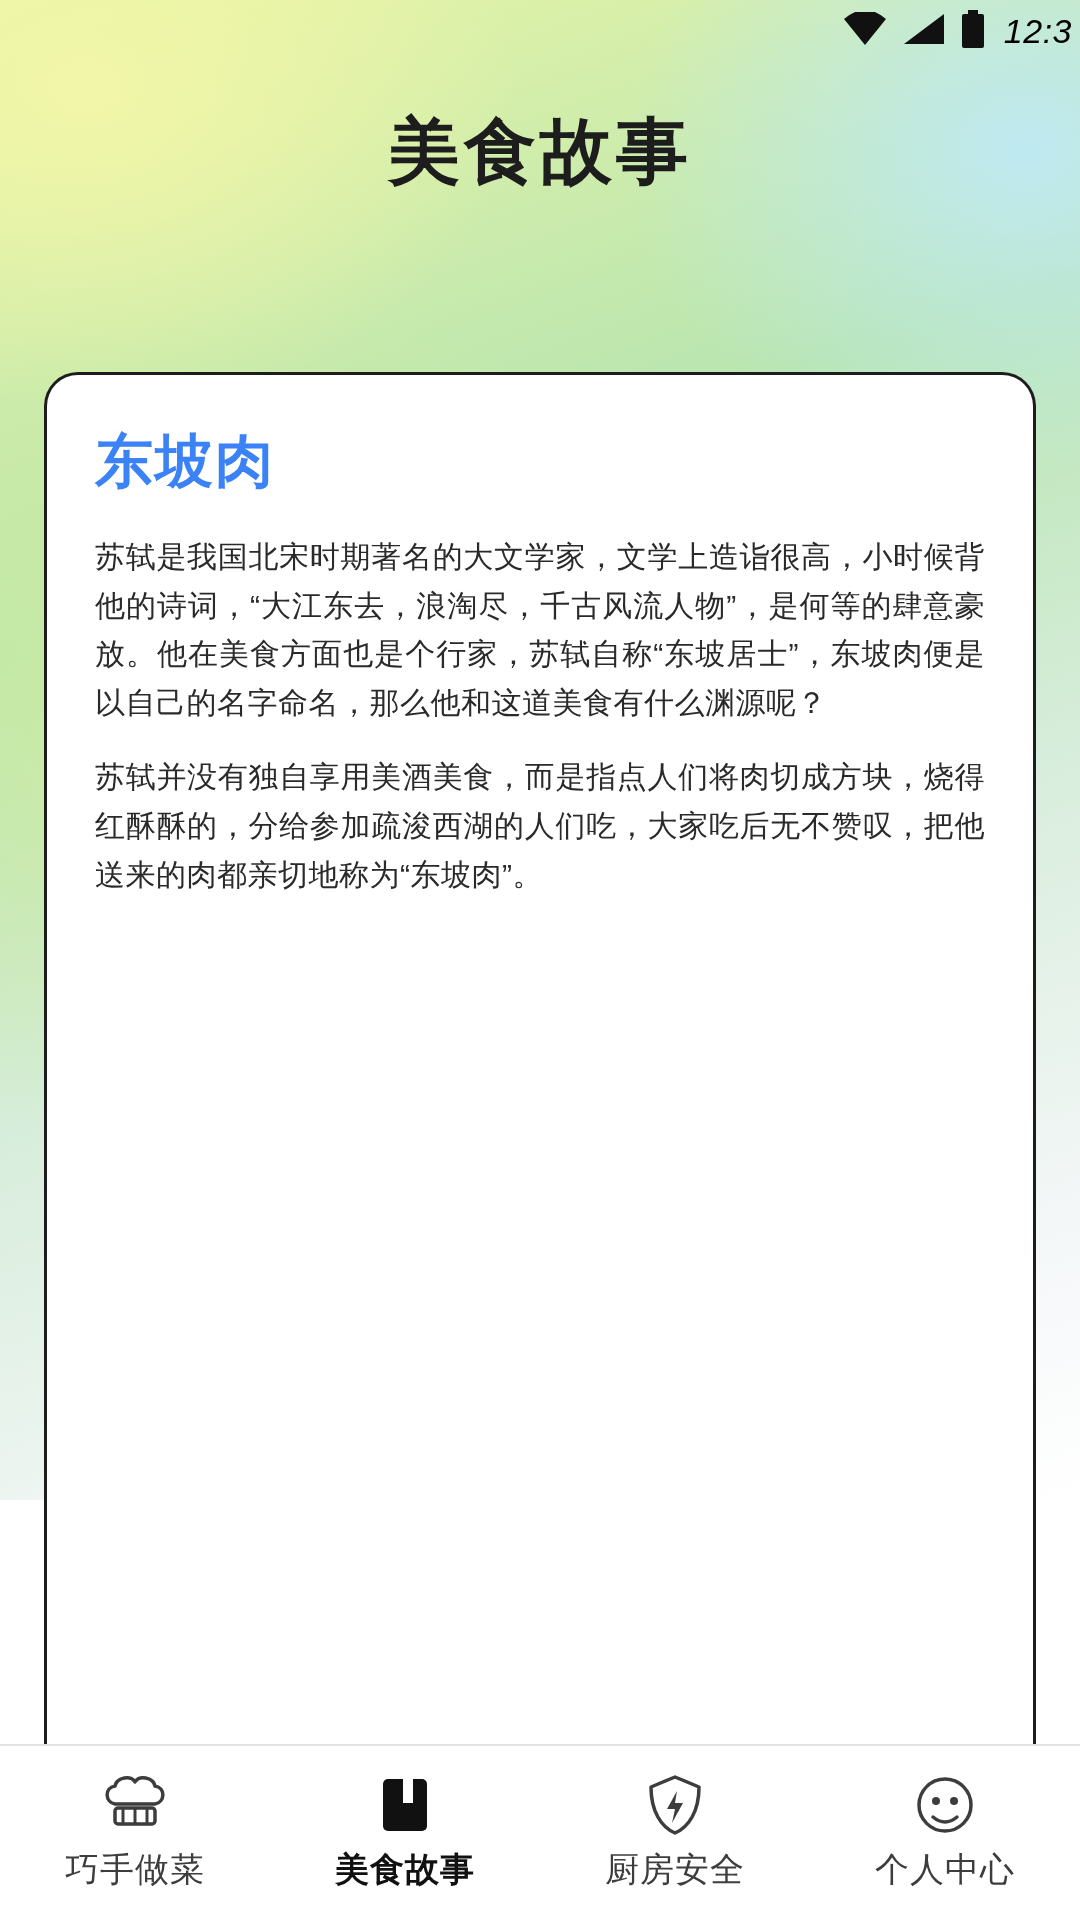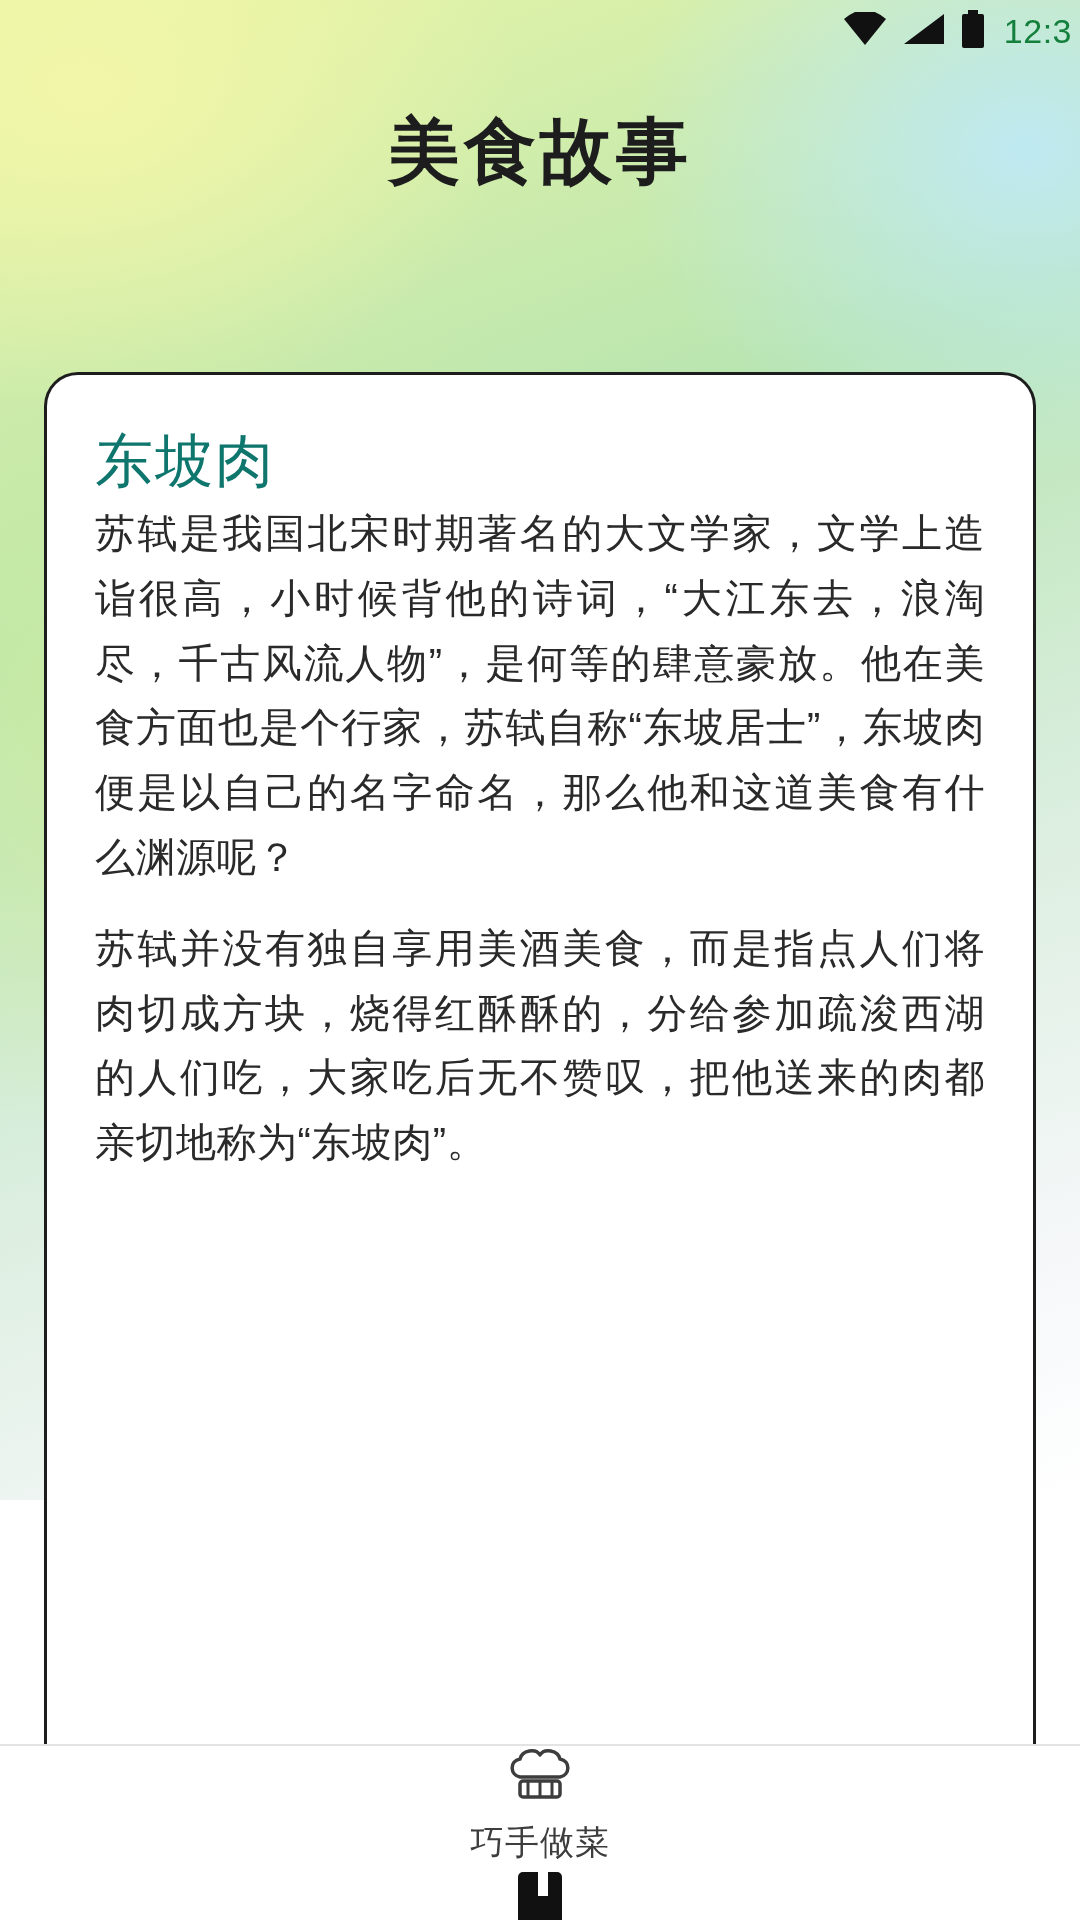--- a/index.html
+++ b/index.html
@@ -35,25 +35,26 @@
     height: 62px;
     display: flex;
     align-items: center;
     justify-content: flex-end;
     padding-right: 8px;
     gap: 14px;
   }
   .status-icon { display: block; }
   .status-clock {
     font-size: 34px;
-    color: #15803d;
+    color: #000000;
     font-weight: 400;
     letter-spacing: 0.5px;
     margin-left: 4px;
     white-space: nowrap;
+    font-style: italic;
   }
 
   
   .page-title {
     position: absolute;
     top: 104px;
     left: 0;
     width: 1080px;
     text-align: center;
     font-size: 72px;
@@ -72,45 +73,45 @@
     background: #ffffff;
     border: 3px solid #1d1d1d;
     border-top-left-radius: 34px;
     border-top-right-radius: 34px;
     border-bottom: none;
     padding: 48px 48px 0 48px;
     overflow: hidden;
   }
   .story-title {
     font-size: 58px;
-    font-weight: 400;
-    color: #0f766e;
+    font-weight: 700;
+    color: #3b82f6;
+    margin-bottom: 32px;
     letter-spacing: 2px;
   }
   .story-para {
-    font-size: 40px;
+    font-size: 30px;
     line-height: 1.62;
     color: #2a2a2a;
     margin-bottom: 26px;
     text-align: justify;
     letter-spacing: 0.5px;
   }
 
   
   .bottom-nav {
     position: absolute;
     left: 0;
     bottom: 0;
     width: 1080px;
     height: 176px;
     background: #ffffff;
     border-top: 2px solid #e3e3e3;
     display: flex;
     align-items: center;
-    flex-direction: column;
   }
   .nav-item {
     flex: 1 1 25%;
     height: 176px;
     display: flex;
     flex-direction: column;
     align-items: center;
     justify-content: center;
     gap: 10px;
   }

